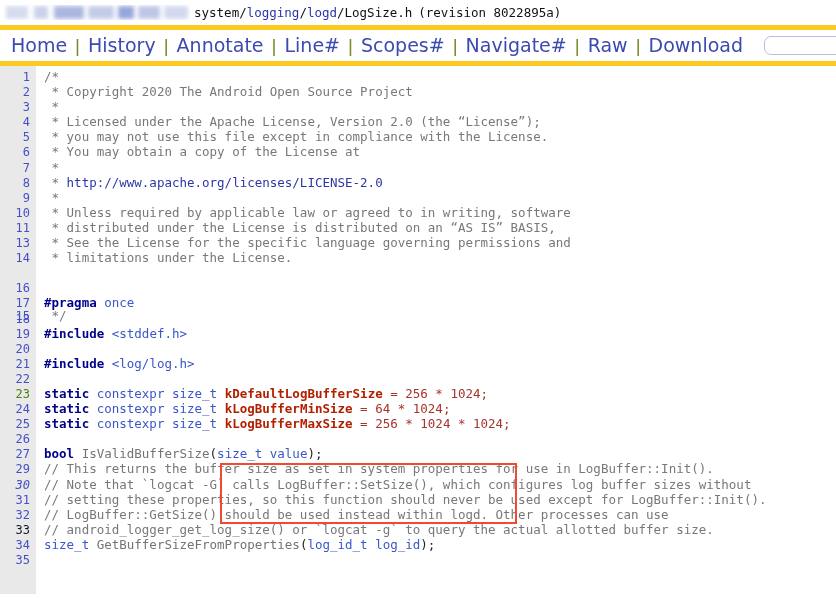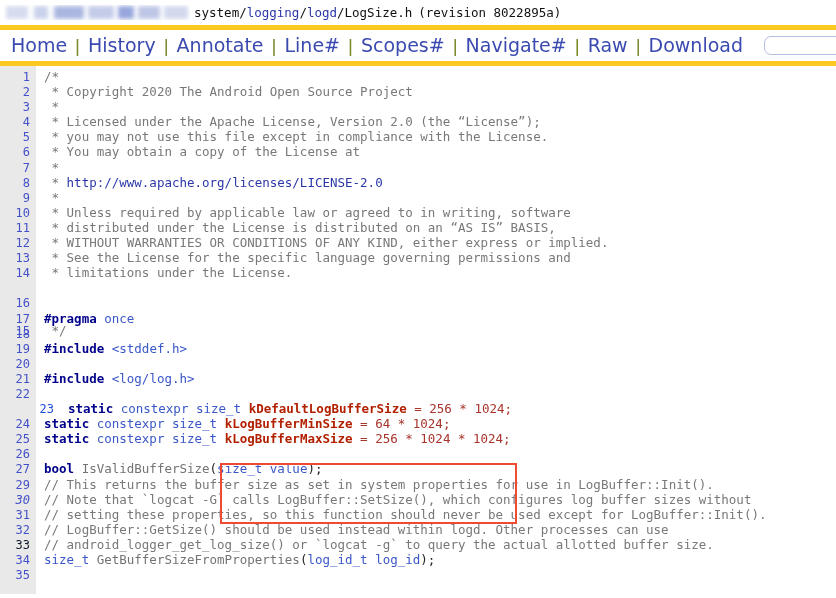--- a/index.html
+++ b/index.html
@@ -186,32 +186,31 @@
         <div class="row"><span class="ln" style="color: rgb(68, 80, 200);">2</span><span class="c-com"> * Copyright 2020 The Android Open Source Project</span></div>
         <div class="row"><span class="ln" style="color: rgb(68, 80, 200);">3</span><span class="c-com"> *</span></div>
         <div class="row"><span class="ln" style="color: rgb(68, 80, 200);">4</span><span class="c-com"> * Licensed under the Apache License, Version 2.0 (the “License”);</span></div>
         <div class="row"><span class="ln" style="color: rgb(68, 80, 200);">5</span><span class="c-com"> * you may not use this file except in compliance with the License.</span></div>
         <div class="row"><span class="ln" style="color: rgb(68, 80, 200);">6</span><span class="c-com"> * You may obtain a copy of the License at</span></div>
         <div class="row"><span class="ln" style="color: rgb(68, 80, 200);">7</span><span class="c-com"> *</span></div>
         <div class="row"><span class="ln" style="color: rgb(68, 80, 200);">8</span><span class="c-com"> *       </span><span class="c-url">http://www.apache.org/licenses/LICENSE-2.0</span></div>
         <div class="row"><span class="ln" style="color: rgb(68, 80, 200);">9</span><span class="c-com"> *</span></div>
         <div class="row"><span class="ln" style="color: rgb(68, 80, 200);">10</span><span class="c-com"> * Unless required by applicable law or agreed to in writing, software</span></div>
         <div class="row"><span class="ln" style="color: rgb(68, 80, 200);">11</span><span class="c-com"> * distributed under the License is distributed on an “AS IS” BASIS,</span></div>
-        <div class="row"><span class="ln" style="color: rgb(68, 80, 200);">12</span><span class="c-com"> * WITHOUT WARRANTIES OR CONDITIONS OF ANY KIND, either express or implied.</span></div>
         <div class="row"><span class="ln" style="color: rgb(68, 80, 200);">13</span><span class="c-com"> * See the License for the specific language governing permissions and</span></div>
         <div class="row"><span class="ln" style="color: rgb(68, 80, 200);">14</span><span class="c-com"> * limitations under the License.</span></div>
         <div class="row"><span class="ln" style="color: rgb(68, 80, 200); margin-top: 44px;">15</span><span class="c-com"> */</span></div>
         <div class="row"><span class="ln" style="color: rgb(68, 80, 200);">16</span></div>
         <div class="row"><span class="ln" style="color: rgb(68, 80, 200);">17</span><span class="c-kw">#pragma</span><span class="c-plain"> </span><span class="c-tok">once</span></div>
         <div class="row"><span class="ln" style="color: rgb(68, 80, 200);">18</span></div>
         <div class="row"><span class="ln" style="color: rgb(68, 80, 200);">19</span><span class="c-kw">#include</span><span class="c-plain"> </span><span class="c-tok">&lt;stddef.h&gt;</span></div>
         <div class="row"><span class="ln" style="color: rgb(68, 80, 200);">20</span></div>
         <div class="row"><span class="ln" style="color: rgb(68, 80, 200);">21</span><span class="c-kw">#include</span><span class="c-plain"> </span><span class="c-tok">&lt;log/log.h&gt;</span></div>
         <div class="row"><span class="ln" style="color: rgb(68, 80, 200);">22</span></div>
-        <div class="row"><span class="ln" style="color: #1d4ed8; padding-left: 24px;">23</span><span class="c-kw">static</span><span class="c-plain"> </span><span class="c-type">constexpr size_t</span><span class="c-plain"> </span><span class="c-ident">kDefaultLogBufferSize</span><span class="c-num"> = </span><span class="c-num">256 * 1024</span><span class="c-punc">;</span></div>
+        <div class="row"><span class="ln" style="color: #4d7c0f;">23</span><span class="c-kw">static</span><span class="c-plain"> </span><span class="c-type">constexpr size_t</span><span class="c-plain"> </span><span class="c-ident">kDefaultLogBufferSize</span><span class="c-num"> = </span><span class="c-num">256 * 1024</span><span class="c-punc">;</span></div>
         <div class="row"><span class="ln" style="color: rgb(68, 80, 200);">24</span><span class="c-kw">static</span><span class="c-plain"> </span><span class="c-type">constexpr size_t</span><span class="c-plain"> </span><span class="c-ident">kLogBufferMinSize</span><span class="c-num"> = </span><span class="c-num">64 * 1024</span><span class="c-punc">;</span></div>
         <div class="row"><span class="ln" style="color: rgb(68, 80, 200);">25</span><span class="c-kw">static</span><span class="c-plain"> </span><span class="c-type">constexpr size_t</span><span class="c-plain"> </span><span class="c-ident">kLogBufferMaxSize</span><span class="c-num"> = </span><span class="c-num">256 * 1024 * 1024</span><span class="c-punc">;</span></div>
         <div class="row"><span class="ln" style="color: rgb(68, 80, 200);">26</span></div>
         <div class="row"><span class="ln" style="color: rgb(68, 80, 200);">27</span><span class="c-kw">bool</span><span class="c-plain"> </span><span class="c-fn">IsValidBufferSize</span><span class="c-plain">(</span><span class="c-type">size_t value</span><span class="c-plain">);</span></div>
         <div class="row"><span class="ln" style="color: rgb(68, 80, 200);">29</span><span class="c-com">// This returns the buffer size as set in system properties for use in LogBuffer::Init().</span></div>
         <div class="row"><span class="ln" style="color: rgb(68, 80, 200); font-style: italic;">30</span><span class="c-com">// Note that `logcat -G` calls LogBuffer::SetSize(), which configures log buffer sizes without</span></div>
         <div class="row"><span class="ln" style="color: rgb(68, 80, 200);">31</span><span class="c-com">// setting these properties, so this function should never be used except for LogBuffer::Init().</span></div>
         <div class="row"><span class="ln" style="color: rgb(68, 80, 200);">32</span><span class="c-com">// LogBuffer::GetSize() should be used instead within logd.  Other processes can use</span></div>
         <div class="row"><span class="ln" style="color: #0f172a;">33</span><span class="c-com">// android_logger_get_log_size() or `logcat -g` to query the actual allotted buffer size.</span></div>
         <div class="row"><span class="ln" style="color: rgb(68, 80, 200);">34</span><span class="c-type">size_t</span><span class="c-plain"> </span><span class="c-fn">GetBufferSizeFromProperties</span><span class="c-plain">(</span><span class="c-type">log_id_t log_id</span><span class="c-plain">);</span></div>

